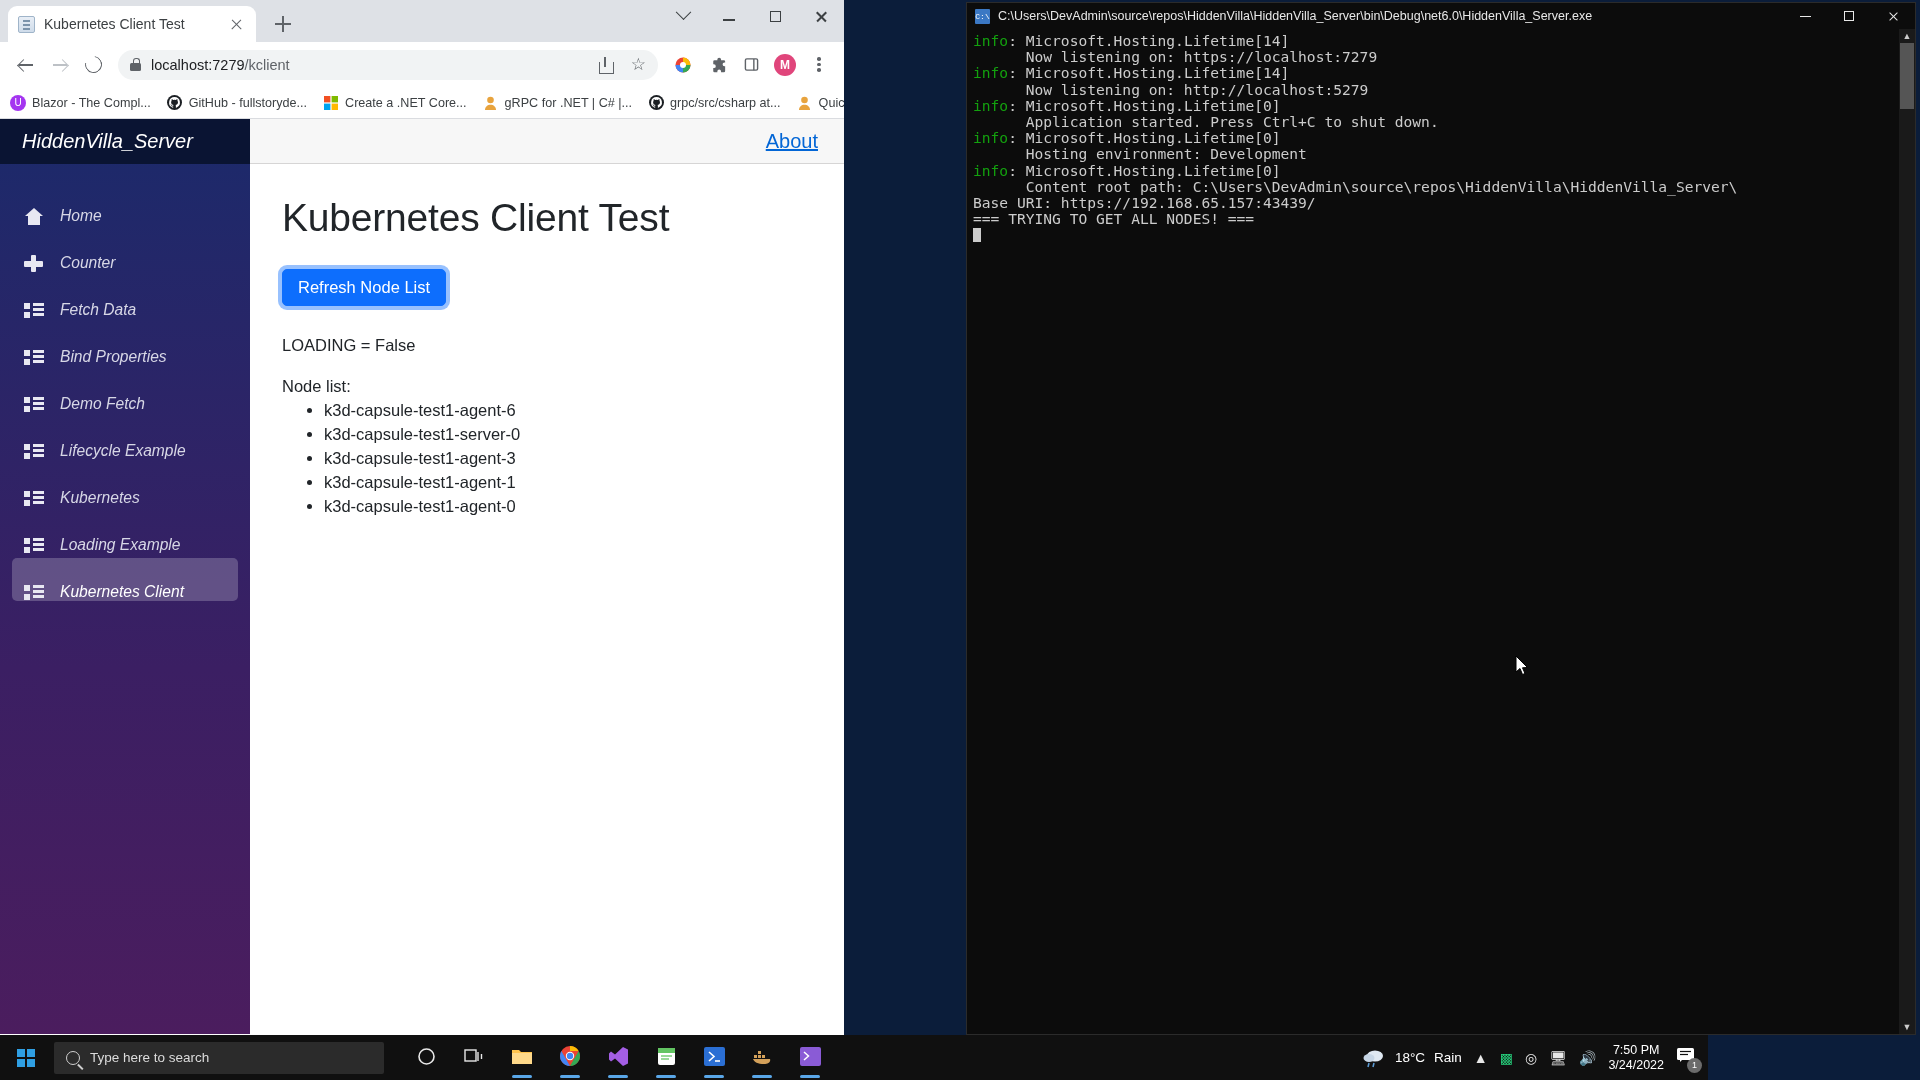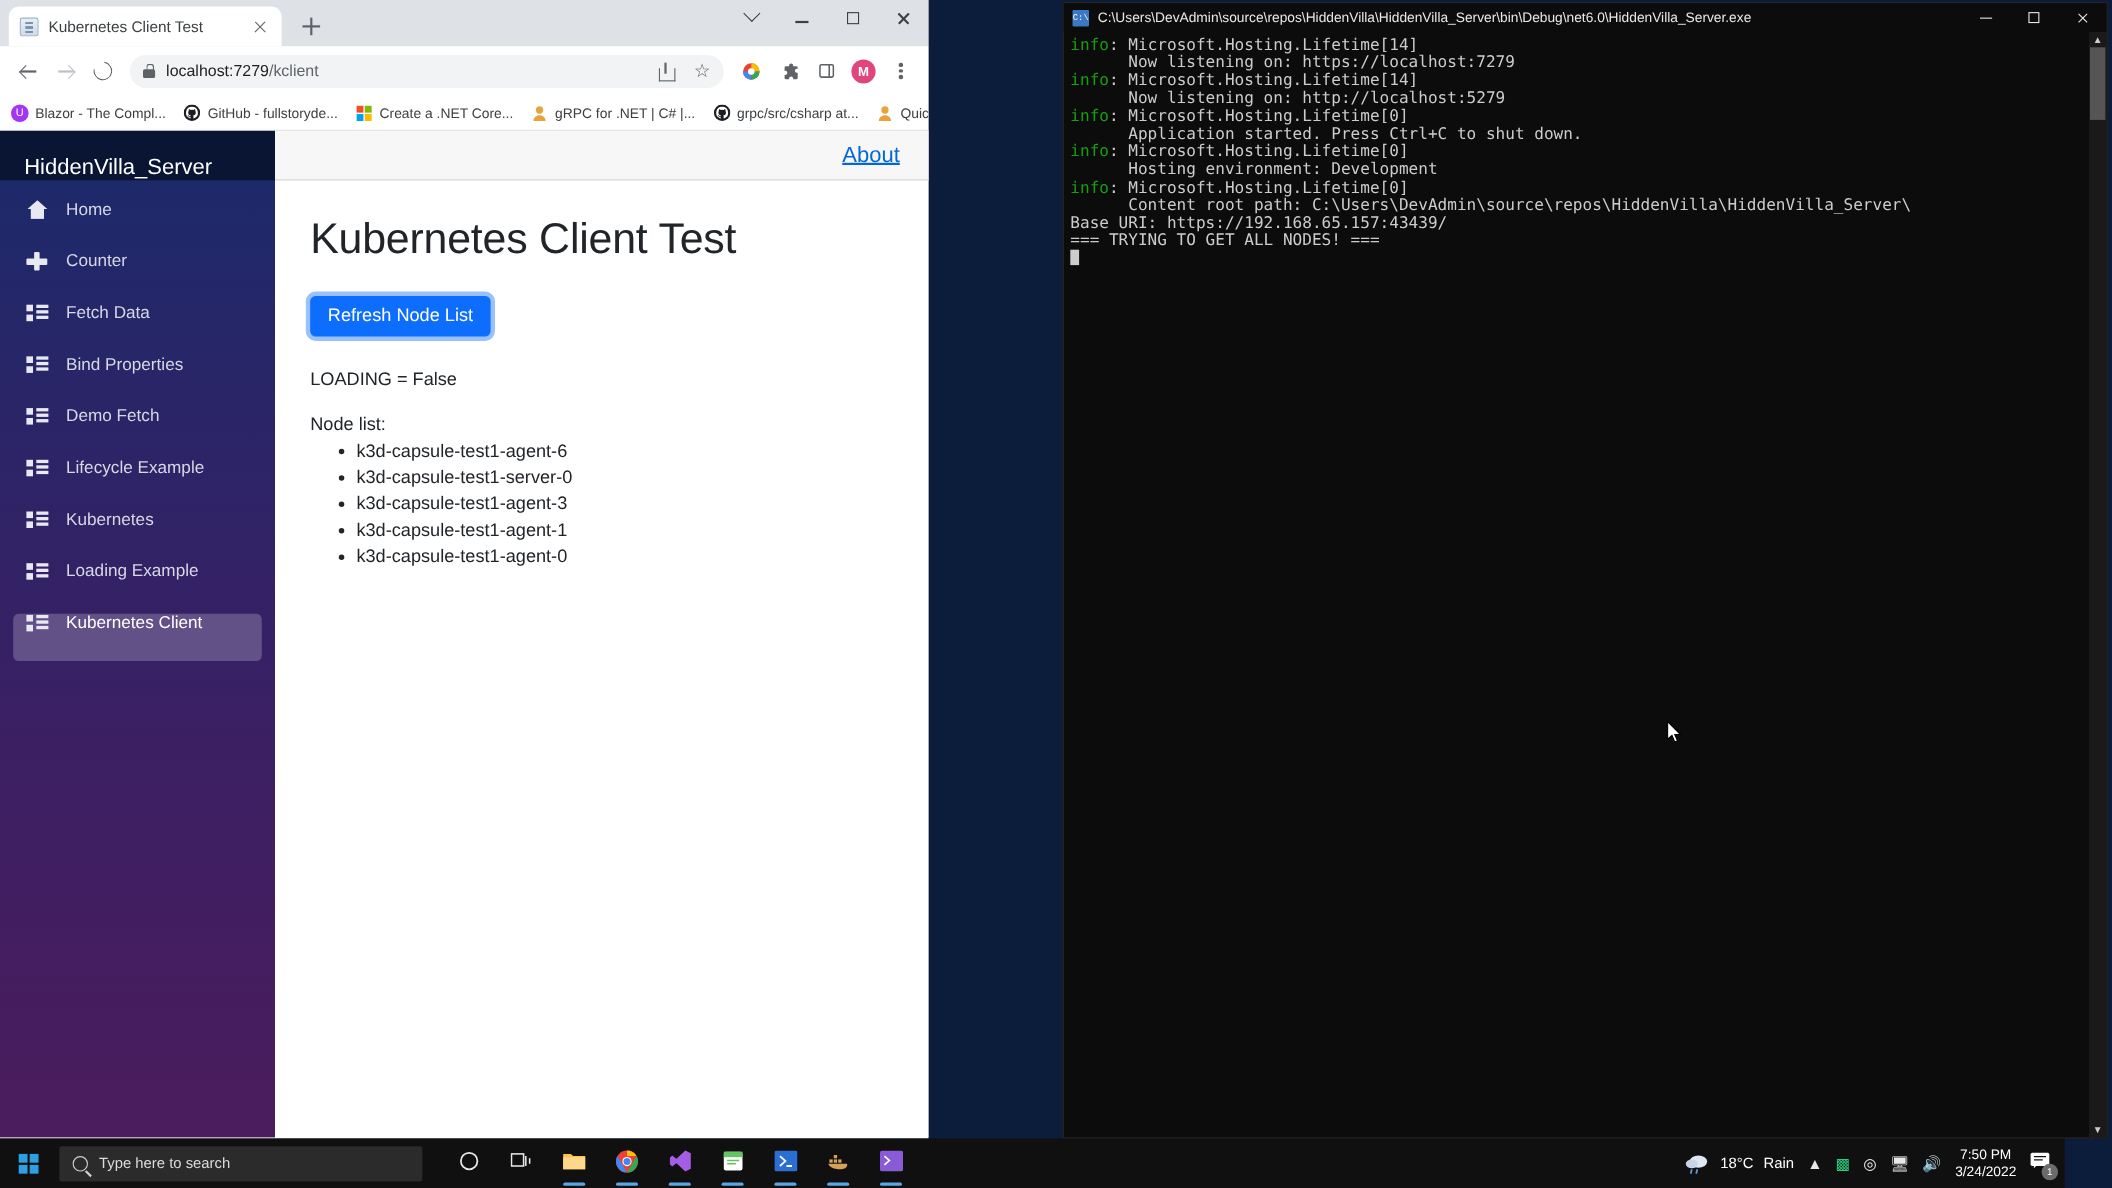--- a/index.html
+++ b/index.html
@@ -137,29 +137,30 @@
             align-items:center; justify-content:center; font-size:11px; color:#fff; }
 
   
   .app { display:flex; height: calc(1035px - 42px - 45px - 33px); }
   .sidebar {
     width: 250px; flex: none;
     background: linear-gradient(180deg, #1b2a6b 0%, #3b1f63 60%, #4b1d5e 100%);
     display:flex; flex-direction:column;
   }
   .brand {
-    height: 45px; background: #0a1433; display:flex; align-items:flex-end;
+    height: 45px; background: #0a1433; display:flex; align-items:center;
     padding-left: 22px;
+    font-style: italic;
   }
   .brand-text { color:#fff; font-size: 20px; }
   .nav { padding-top: 14px; }
   .nav-item {
-    display:flex; align-items:flex-start; gap: 16px;
+    display:flex; align-items:flex-end; gap: 16px;
     height: 43px; margin: 4px 12px; padding-left: 12px;
-    border-radius: 5px; cursor: pointer;
+    border-radius: 5px; cursor: pointer; font-style: italic;
   }
   .nav-item.active { background: rgba(255,255,255,0.22); }
   .nav-label { color: #d7d7e6; font-size: 15.6px; }
   .nav-item.active .nav-label { color:#fff; }
   .ic { width: 20px; height: 17px; flex:none; position:relative; }
   
   .ic-home::before{content:"";position:absolute;left:1px;top:0;width:0;height:0;
     border-left:9.5px solid transparent;border-right:9.5px solid transparent;border-bottom:8px solid #e8e8f2;}
   .ic-home::after{content:"";position:absolute;left:4px;top:7.5px;width:12px;height:9px;background:#e8e8f2;}
   
@@ -236,21 +237,21 @@
   }
   .con-scroll .thumb { position:absolute; left:1px; top:14px; width:14px; height:66px; background:#555; }
   .con-scroll .ar { position:absolute; left:0; width:16px; height:14px; color:#ccc; font-size:9px;
     display:flex; align-items:center; justify-content:center; }
 
   
   #cursor { position:absolute; left:1515px; top:655px; width:14px; height:21px; }
 
   
   #taskbar {
-    position:absolute; left:0; bottom:0; width:1877px; height:45px;
+    position:absolute; left:0; bottom:0; width:1708px; height:45px;
     background:#101010; display:flex; align-items:center;
   }
   .tb-start { width:52px; height:45px; display:flex; align-items:center; justify-content:center; cursor:pointer; }
   .winlogo { width:18px; height:18px; display:grid; grid-template-columns:1fr 1fr; grid-template-rows:1fr 1fr; gap:2px; }
   .winlogo i { background:#2f9fe3; display:block; }
   .tb-search {
     width: 330px; height: 32px; background:#2b2b2b; border-radius:2px;
     display:flex; align-items:center; gap:10px; padding:0 12px; margin-left:2px; cursor:text;
   }
   .mag { width:14px;height:14px;border:1.6px solid #cfcfcf;border-radius:50%;position:relative;flex:none; }

